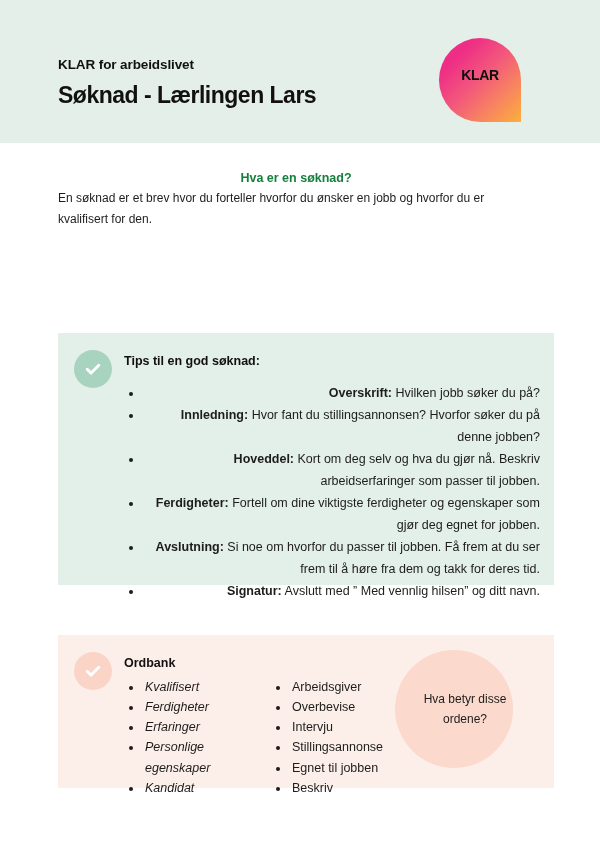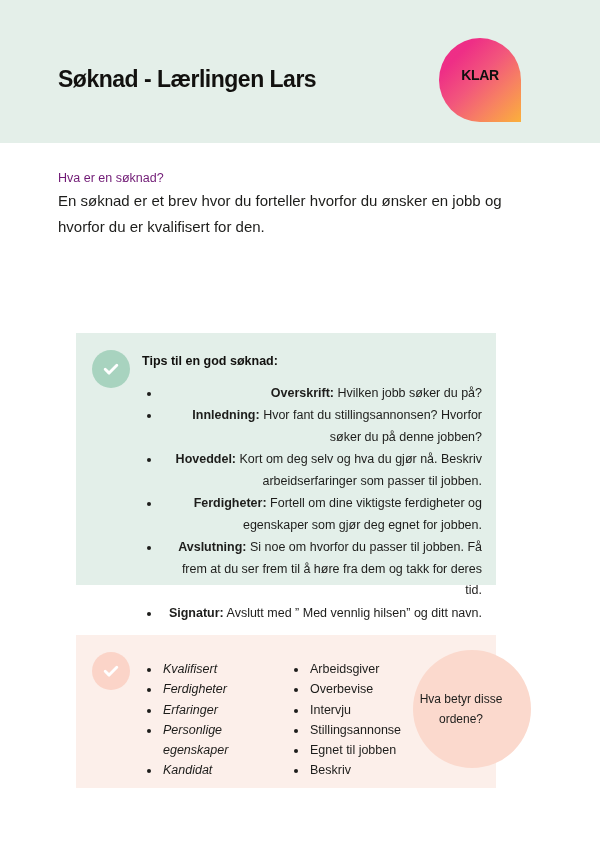--- a/index.html
+++ b/index.html
@@ -71,39 +71,40 @@
   
   .intro {
     position: absolute;
     left: 58px;
     top: 169px;
     width: 476px;
   }
   .intro h2 {
     margin: 0;
     font-size: 12.5px;
-    font-weight: normal;
+    font-weight: bold;
     line-height: 1.55;
-    color: #701a75;
+    color: #15803d;
+    text-align: center;
   }
   .intro p {
     margin: 0;
-    font-size: 15px;
+    font-size: 12px;
     line-height: 1.72;
     color: #1d1d1b;
   }
   .intro p.spaced {
     margin-top: 19px;
   }
 
   
   .card {
     position: absolute;
-    left: 76px;
-    width: 420px;
+    left: 58px;
+    width: 496px;
   }
   .card-tips {
     top: 333px;
     height: 252px;
     background: #e3efe9;
   }
   .card-ordbank {
     top: 635px;
     height: 153px;
     background: #fcefea;
@@ -175,37 +176,38 @@
   .ord-circle {
     position: absolute;
     left: 337px;
     top: 15px;
     width: 118px;
     height: 118px;
     border-radius: 50%;
     background: #fbd9cd;
     display: flex;
     align-items: center;
-    justify-content: flex-start;
+    justify-content: flex-end;
   }
   .ord-circle span {
     display: block;
     width: 96px;
     text-align: center;
     font-size: 12px;
     line-height: 1.7;
     color: #1d1d1b;
   }
 </style>
 </head>
 <body>
 
 <div class="header-band"></div>
 
 <div class="header-text">
+  <div class="header-eyebrow">KLAR for arbeidslivet</div>
   <div class="header-title">Søknad - Lærlingen Lars</div>
 </div>
 
 <div class="logo">
   <div class="logo-word">KLAR</div>
 </div>
 
 <div class="intro">
   <h2>Hva er en søknad?</h2>
   <p>En søknad er et brev hvor du forteller hvorfor du ønsker en jobb og hvorfor du er kvalifisert for den.</p>
@@ -230,20 +232,21 @@
   </div>
 </div>
 
 <div class="card card-ordbank">
   <div class="badge badge-ordbank">
     <svg width="20" height="20" viewBox="0 0 20 20" aria-hidden="true">
       <path d="M4.2 10.3 L8.1 14.1 L15.8 6.3" fill="none" stroke="#ffffff" stroke-width="2.9" stroke-linecap="round" stroke-linejoin="round"></path>
     </svg>
   </div>
   <div class="card-body">
+    <div class="card-heading">Ordbank</div>
     <div class="ordbank-cols">
       <ul class="col-a">
         <li>Kvalifisert</li>
         <li>Ferdigheter</li>
         <li>Erfaringer</li>
         <li>Personlige egenskaper</li>
         <li>Kandidat</li>
       </ul>
       <ul class="col-b">
         <li>Arbeidsgiver</li>

